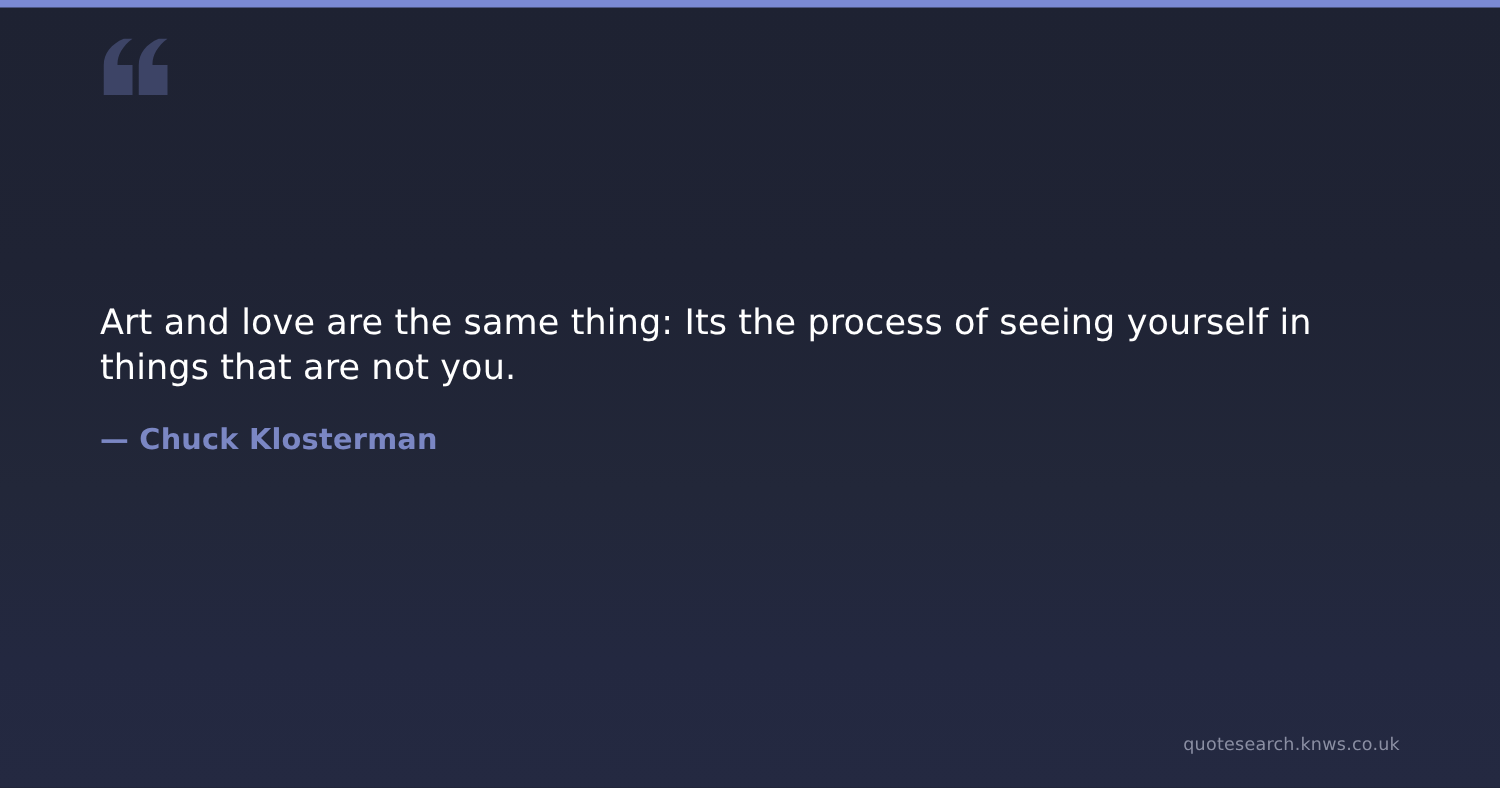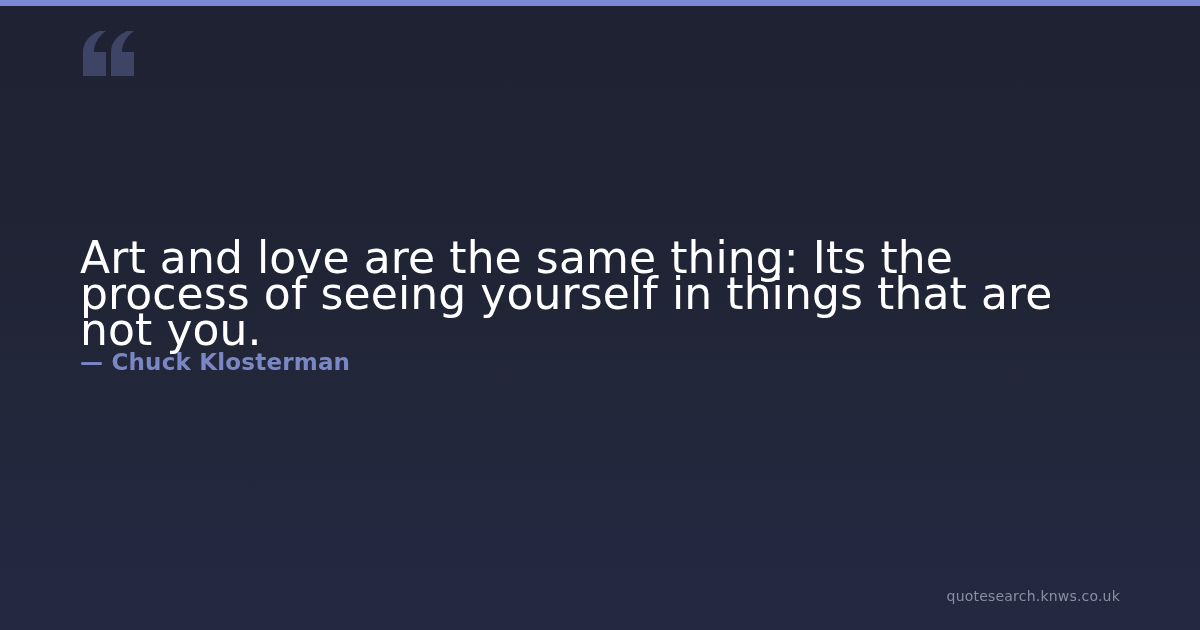--- a/index.html
+++ b/index.html
@@ -55,39 +55,38 @@
 
   .quote-body {
     position: absolute;
     left: 80px;
     top: 240px;
     width: 1000px;
   }
 
   .quote-text {
     margin: 0;
-    font-size: 44px;
+    font-size: 28px;
     line-height: 36px;
     font-weight: 400;
     color: #ffffff;
     letter-spacing: 0.1px;
     white-space: pre-wrap;
   }
 
   .quote-author {
     position: absolute;
     left: 80px;
     top: 338px;
     font-size: 23px;
     line-height: 28px;
     font-weight: 700;
     color: #7b87c4;
     letter-spacing: 0.2px;
     white-space: nowrap;
-    margin-top: 10px;
   }
 
   .author-dash {
     display: inline;
   }
 
   .author-name {
     display: inline;
   }
 

